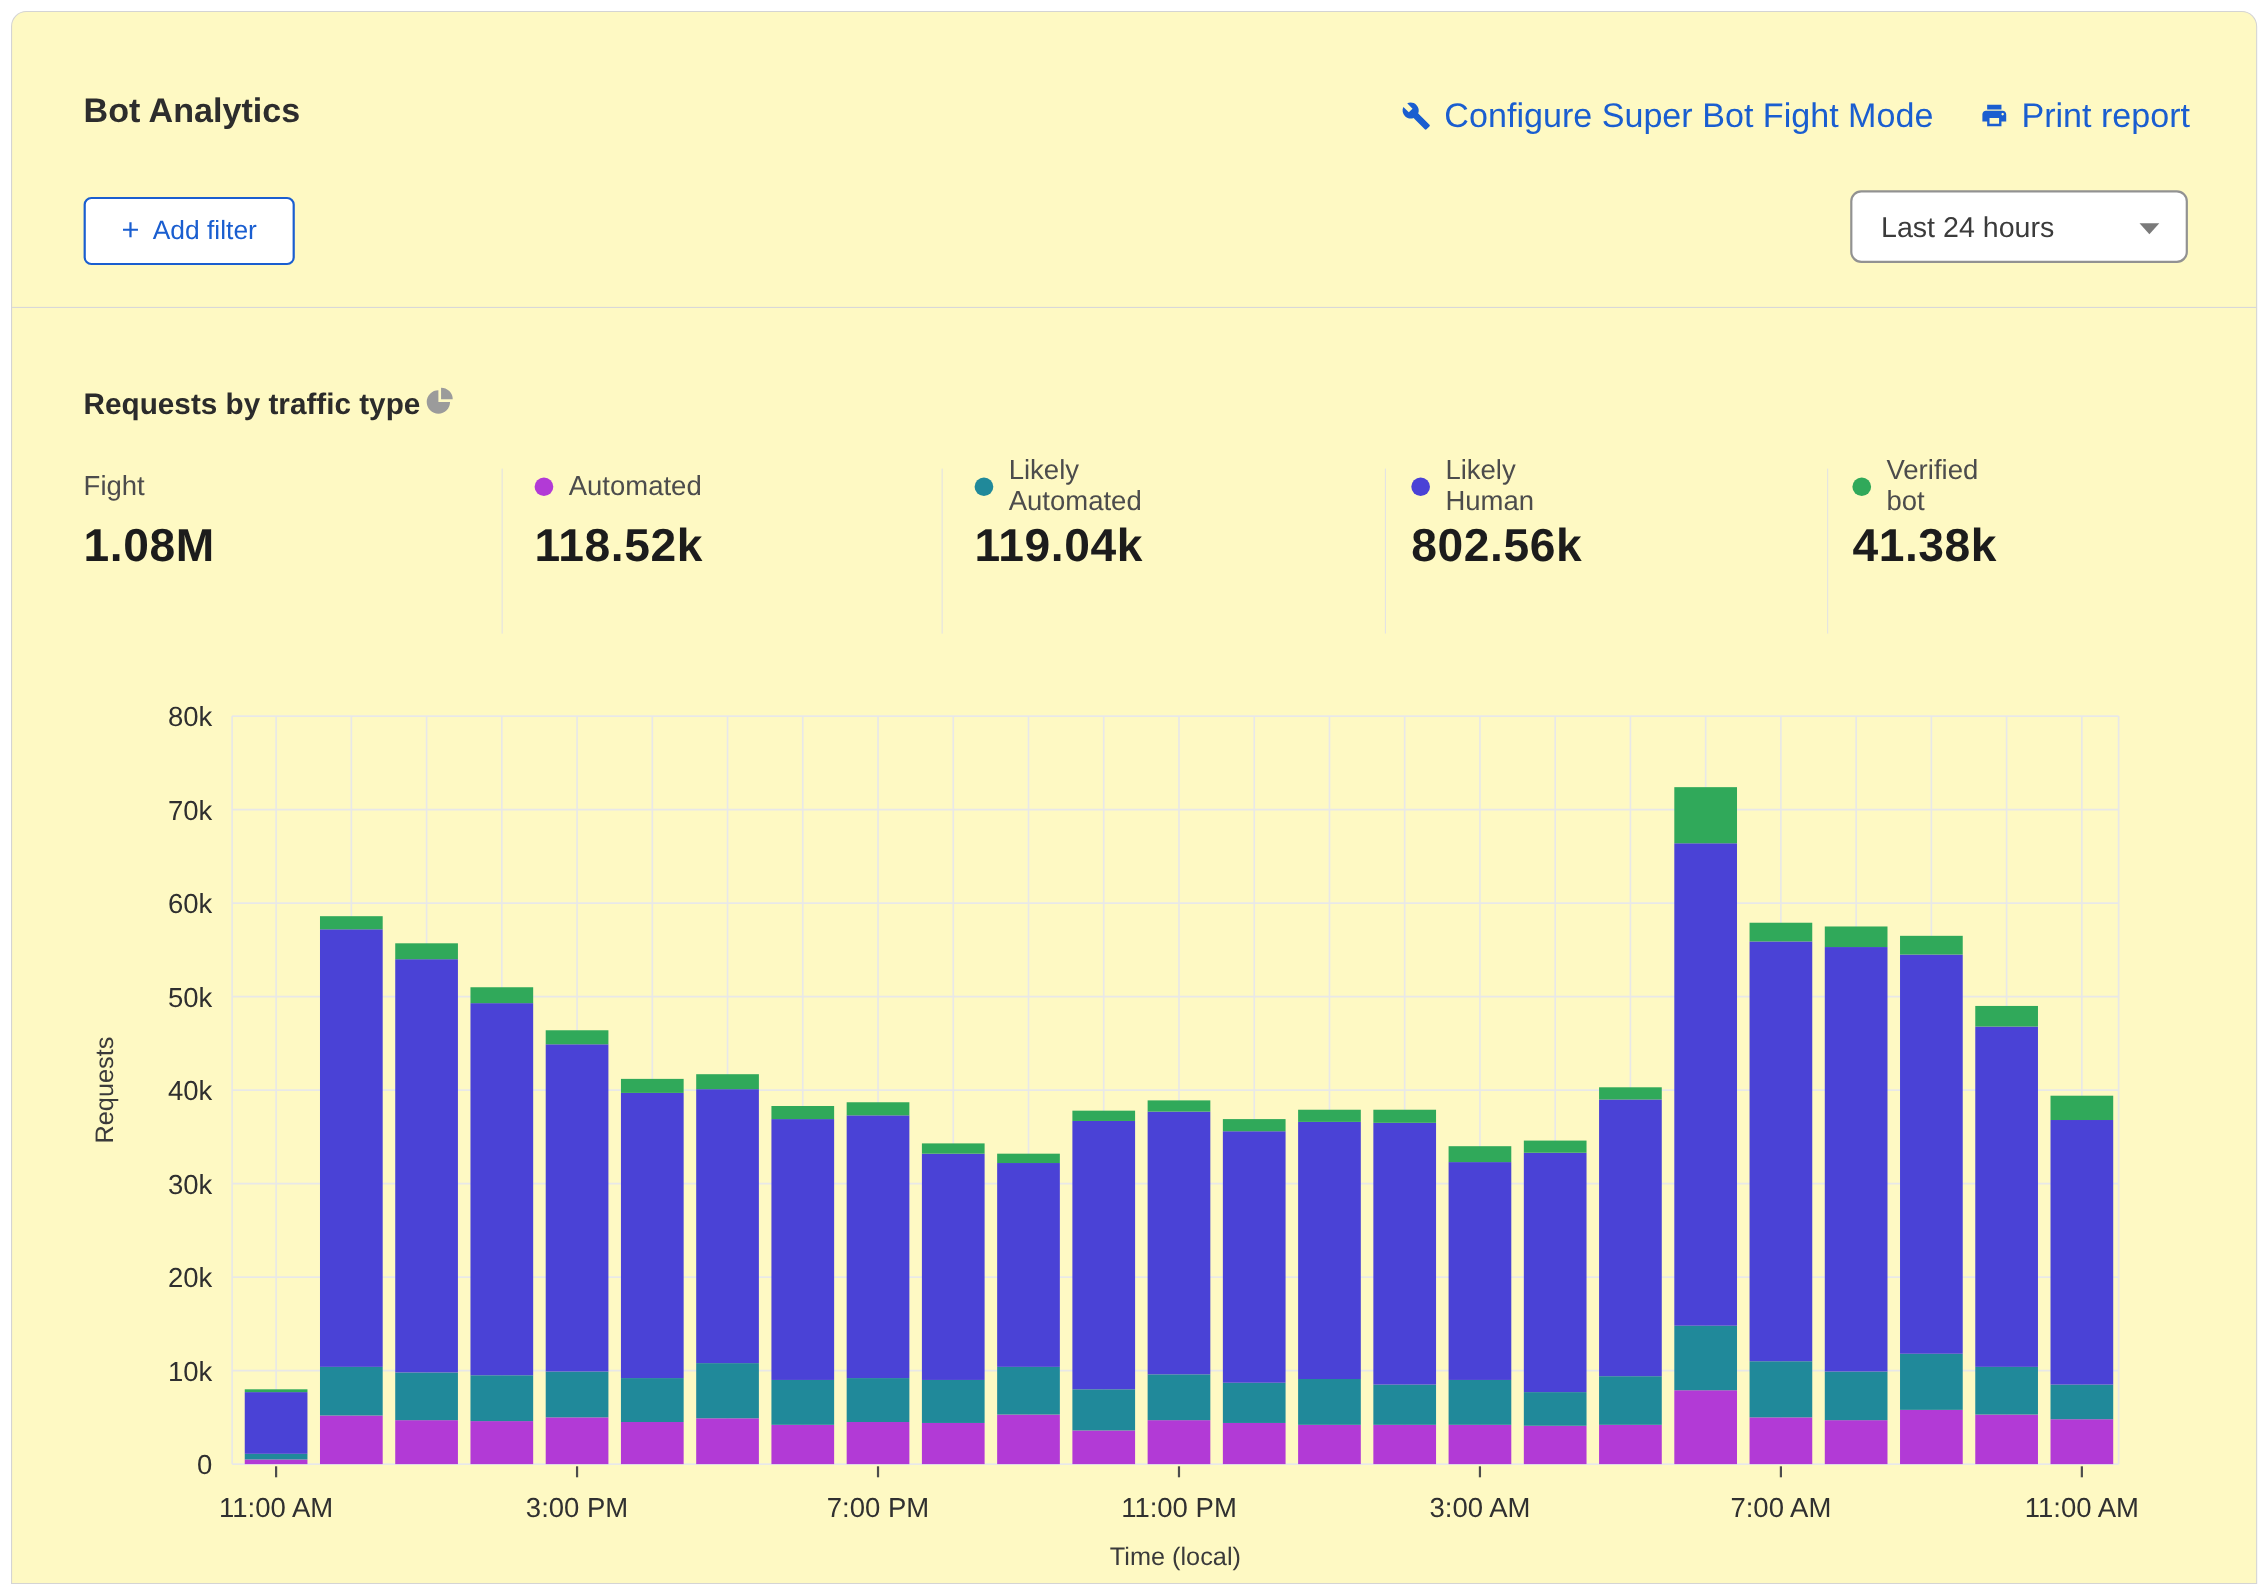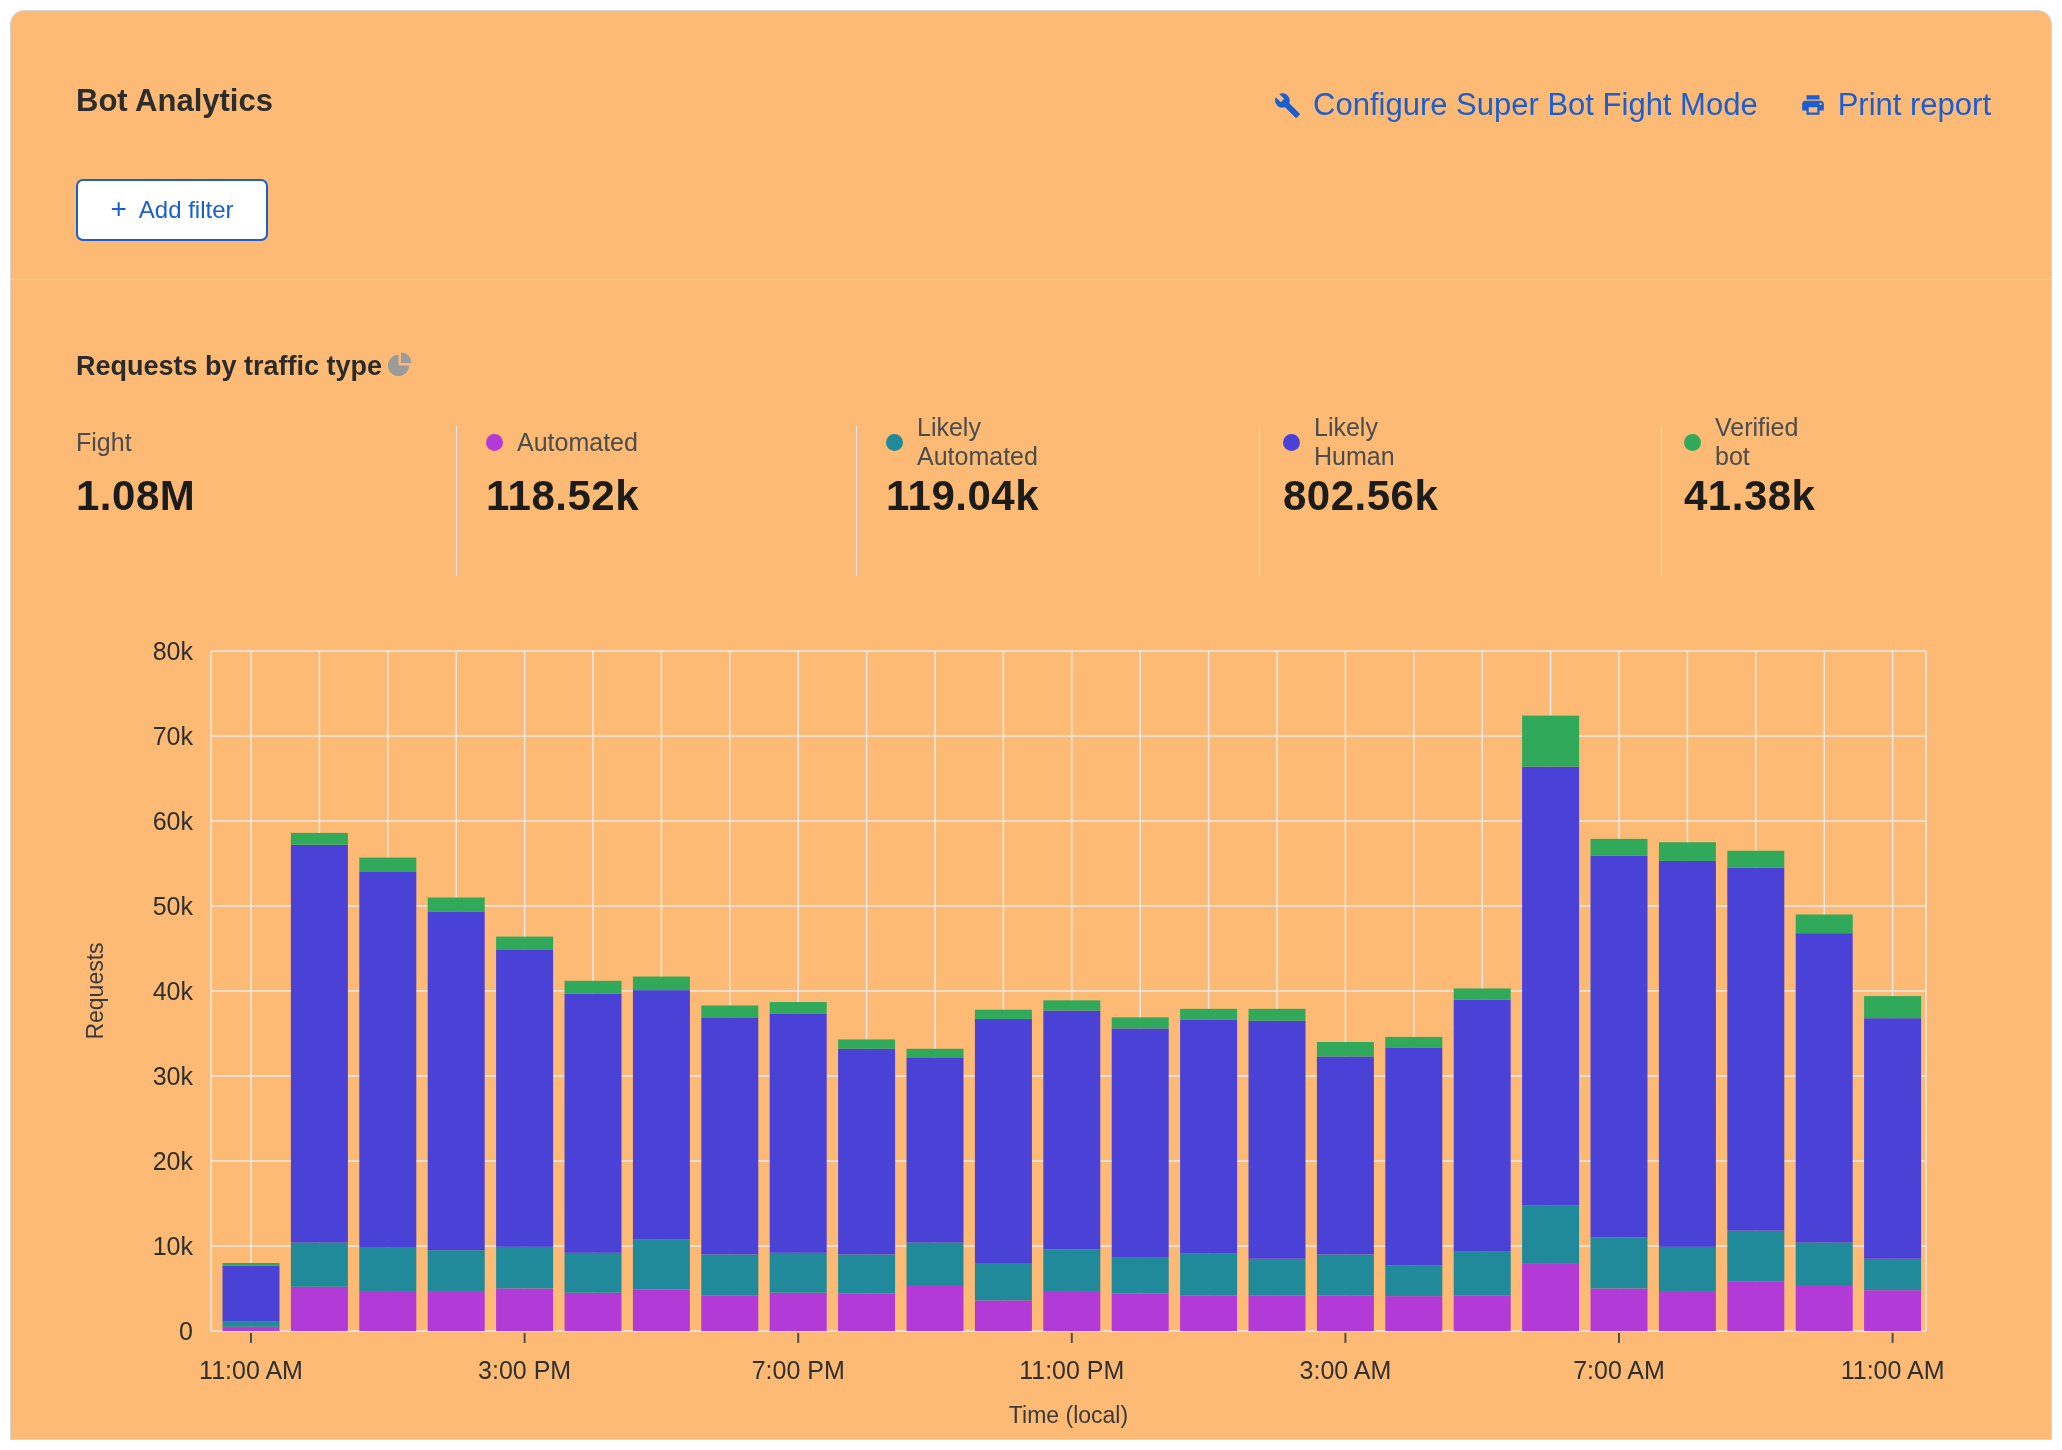--- a/index.html
+++ b/index.html
@@ -1,19 +1,19 @@
 <!DOCTYPE html>
 <html><head>
 <meta charset="utf-8">
 <style>
   * { margin:0; padding:0; box-sizing:border-box; }
   html,body { width:2062px; height:1450px; background:#ffffff; overflow:hidden;
     font-family:"Liberation Sans","DejaVu Sans",sans-serif; }
   .card { position:absolute; left:10px; top:10px; width:2042px; height:1430px;
-    background:#fdba74; border:1px solid #d4d4d4; border-radius:14px 14px 0 0; }
+    background:#fef9c3; border:1px solid #d4d4d4; border-radius:14px 14px 0 0; }
   .page-title { position:absolute; left:65px; top:72px; font-size:31px; font-weight:700; color:#2d2d2d; }
   .header-links { position:absolute; right:60px; top:76px; display:flex; gap:42px; align-items:center; }
   .hlink { display:flex; align-items:center; gap:12px; font-size:31px; color:#1a5ed0; cursor:pointer; }
   .hlink svg { display:block; }
   .add-filter { position:absolute; left:65px; top:168px; width:192px; height:62px;
     border:2px solid #1a5ed0; border-radius:7px; background:#fff; color:#1a5ed0;
     font-size:24px; display:flex; align-items:center; justify-content:center; gap:12px; cursor:pointer;
     font-family:inherit; }
   .add-filter .plus { font-size:28px; font-weight:400; line-height:1; margin-top:-3px; }
   .range-select { position:absolute; right:62px; top:162px; width:307px; height:66px;
@@ -55,20 +55,28 @@
       </span>
       <span>Print report</span>
     </div>
   </div>
 
   <button class="add-filter">
     <span class="plus">+</span>
     <span>Add filter</span>
   </button>
 
+  <div class="range-select">
+    <span>Last 24 hours</span>
+    <span>
+      <svg width="22" height="14" viewBox="0 0 22 14">
+          <polygon points="2,2 20,2 11,12" fill="#7a7a7a"></polygon>
+        </svg>
+    </span>
+  </div>
 
   <div class="header-divider"></div>
 
   <div class="section-title">
     <span class="txt">Requests by traffic type</span>
     <span>
       <svg width="27" height="27" viewBox="0 0 28 28">
         <path d="M13 15 L13 4 A11 11 0 1 0 24 15 Z" fill="#9b9b9b"></path>
         <path d="M15.5 12.5 L15.5 1.5 A11 11 0 0 1 26.5 12.5 Z" fill="#9b9b9b"></path>
       </svg>

